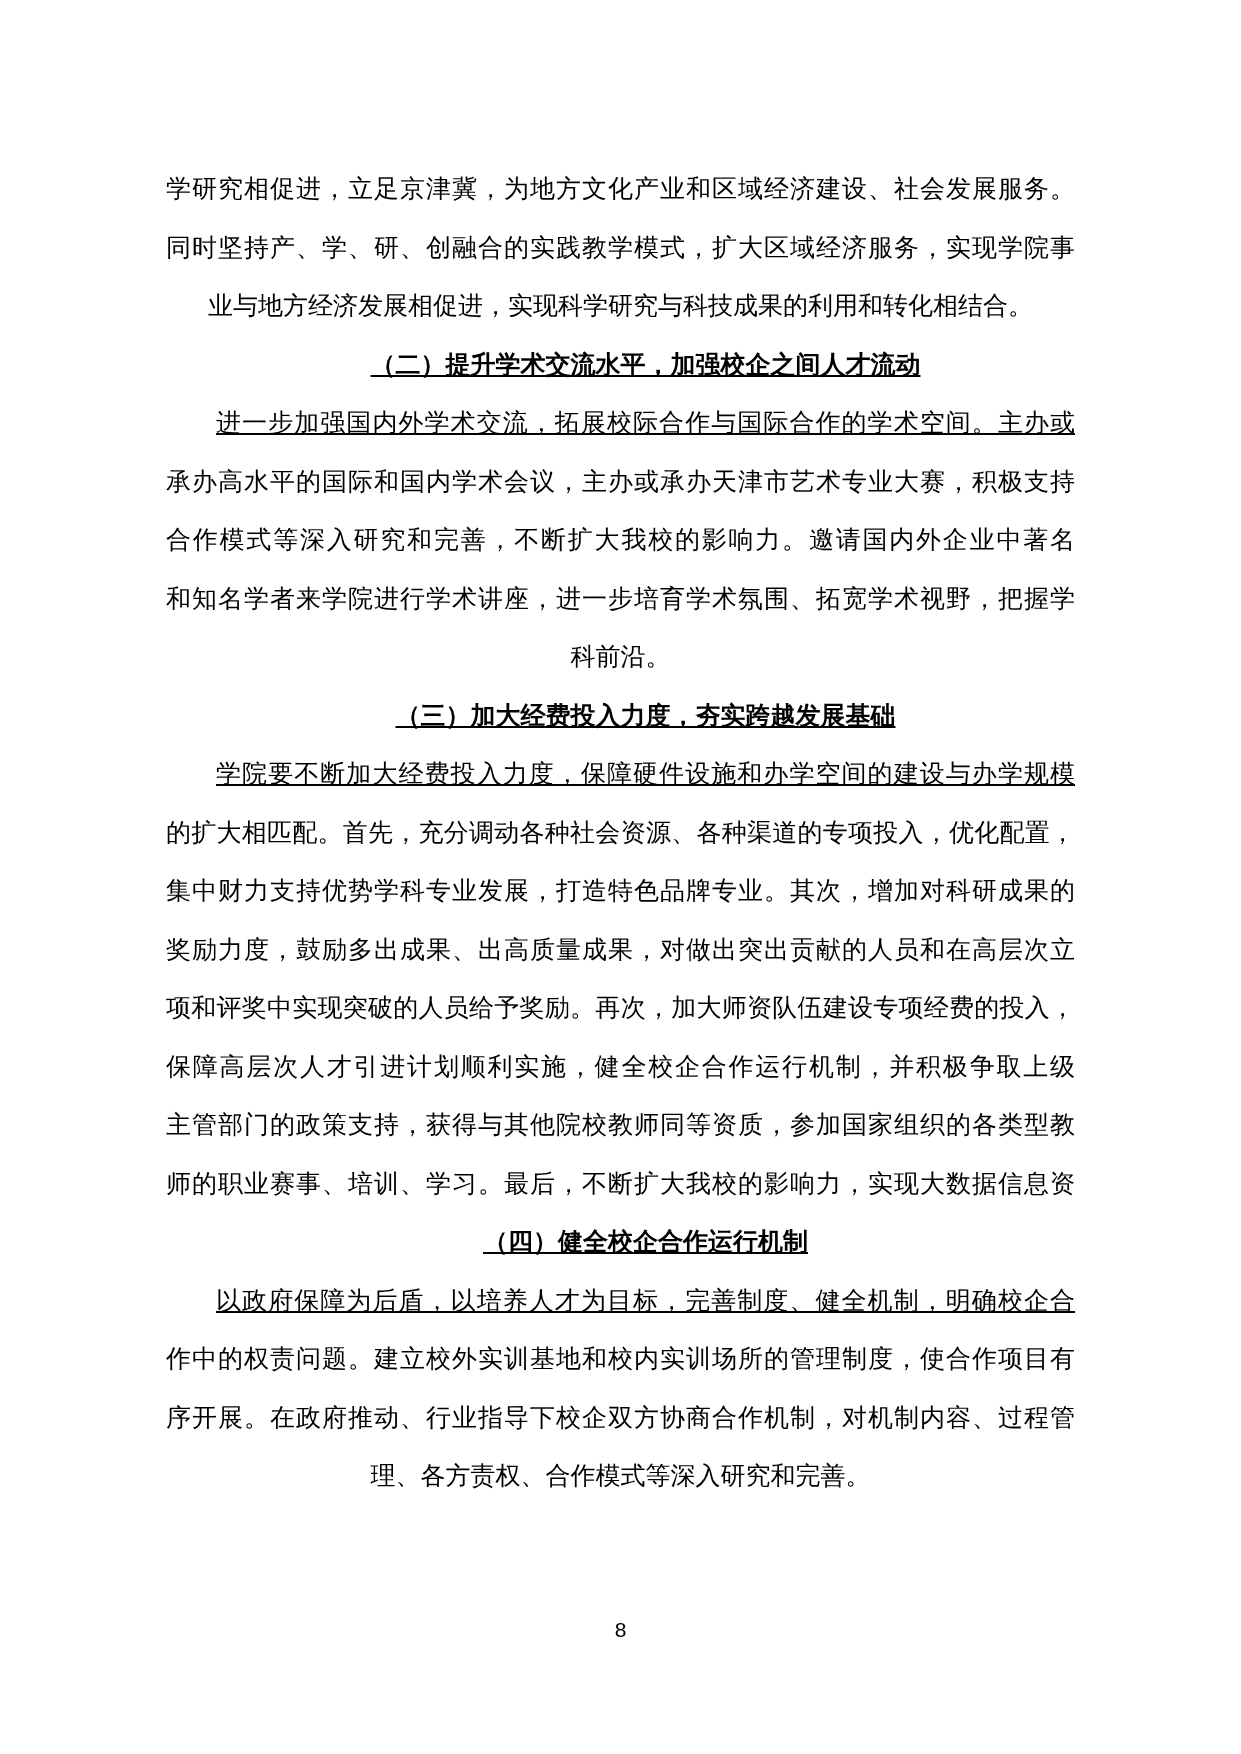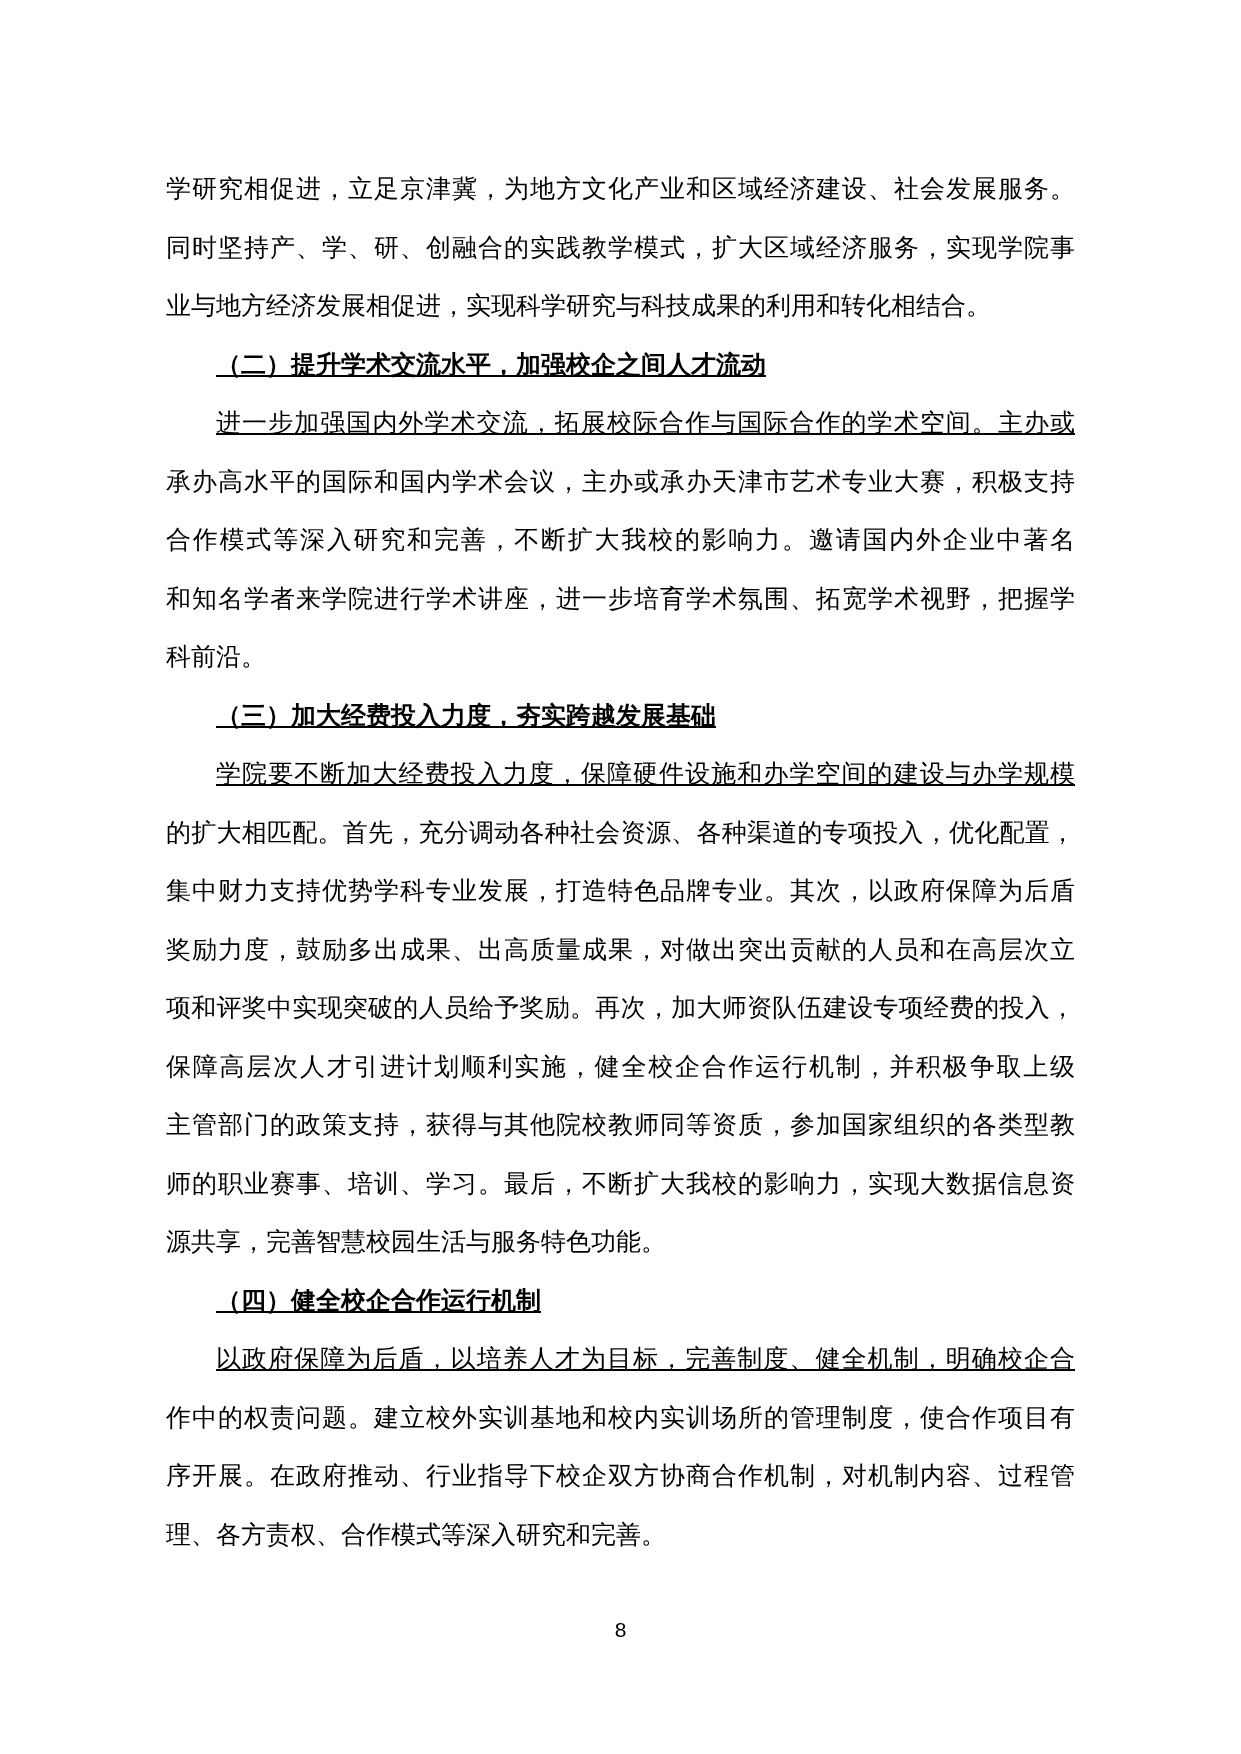--- a/index.html
+++ b/index.html
@@ -19,21 +19,21 @@
   .doc-body {
     position: absolute;
     left: 166px;
     top: 160px;
     width: 909px;
   }
   .line {
     font-size: 25px;
     line-height: 58.5px;
     height: 58.5px;
-    text-align: left;
+    text-align: center;
     white-space: normal;
     overflow: hidden;
   }
   
   .line.fill {
     text-align: justify;
     text-align-last: justify;
   }
   .line.indent {
     text-indent: 2em;
@@ -65,27 +65,26 @@
       <div class="line">业与地方经济发展相促进，实现科学研究与科技成果的利用和转化相结合。</div>
       <div class="line heading indent">（二）提升学术交流水平，加强校企之间人才流动</div>
       <div class="line fill indent">进一步加强国内外学术交流，拓展校际合作与国际合作的学术空间。主办或</div>
       <div class="line fill">承办高水平的国际和国内学术会议，主办或承办天津市艺术专业大赛，积极支持</div>
       <div class="line fill">合作模式等深入研究和完善，不断扩大我校的影响力。邀请国内外企业中著名</div>
       <div class="line fill">和知名学者来学院进行学术讲座，进一步培育学术氛围、拓宽学术视野，把握学</div>
       <div class="line">科前沿。</div>
       <div class="line heading indent">（三）加大经费投入力度，夯实跨越发展基础</div>
       <div class="line fill indent">学院要不断加大经费投入力度，保障硬件设施和办学空间的建设与办学规模</div>
       <div class="line fill">的扩大相匹配。首先，充分调动各种社会资源、各种渠道的专项投入，优化配置，</div>
-      <div class="line fill">集中财力支持优势学科专业发展，打造特色品牌专业。其次，以政府保障为后盾</div>
+      <div class="line fill">集中财力支持优势学科专业发展，打造特色品牌专业。其次，增加对科研成果的</div>
       <div class="line fill">奖励力度，鼓励多出成果、出高质量成果，对做出突出贡献的人员和在高层次立</div>
       <div class="line fill">项和评奖中实现突破的人员给予奖励。再次，加大师资队伍建设专项经费的投入，</div>
       <div class="line fill">保障高层次人才引进计划顺利实施，健全校企合作运行机制，并积极争取上级</div>
       <div class="line fill">主管部门的政策支持，获得与其他院校教师同等资质，参加国家组织的各类型教</div>
       <div class="line fill">师的职业赛事、培训、学习。最后，不断扩大我校的影响力，实现大数据信息资</div>
-      <div class="line">源共享，完善智慧校园生活与服务特色功能。</div>
       <div class="line heading indent">（四）健全校企合作运行机制</div>
       <div class="line fill indent">以政府保障为后盾，以培养人才为目标，完善制度、健全机制，明确校企合</div>
       <div class="line fill">作中的权责问题。建立校外实训基地和校内实训场所的管理制度，使合作项目有</div>
       <div class="line fill">序开展。在政府推动、行业指导下校企双方协商合作机制，对机制内容、过程管</div>
       <div class="line">理、各方责权、合作模式等深入研究和完善。</div>
     </main>
   <footer class="footer">
     <span class="page-num">8</span>
   </footer>
 </div>

